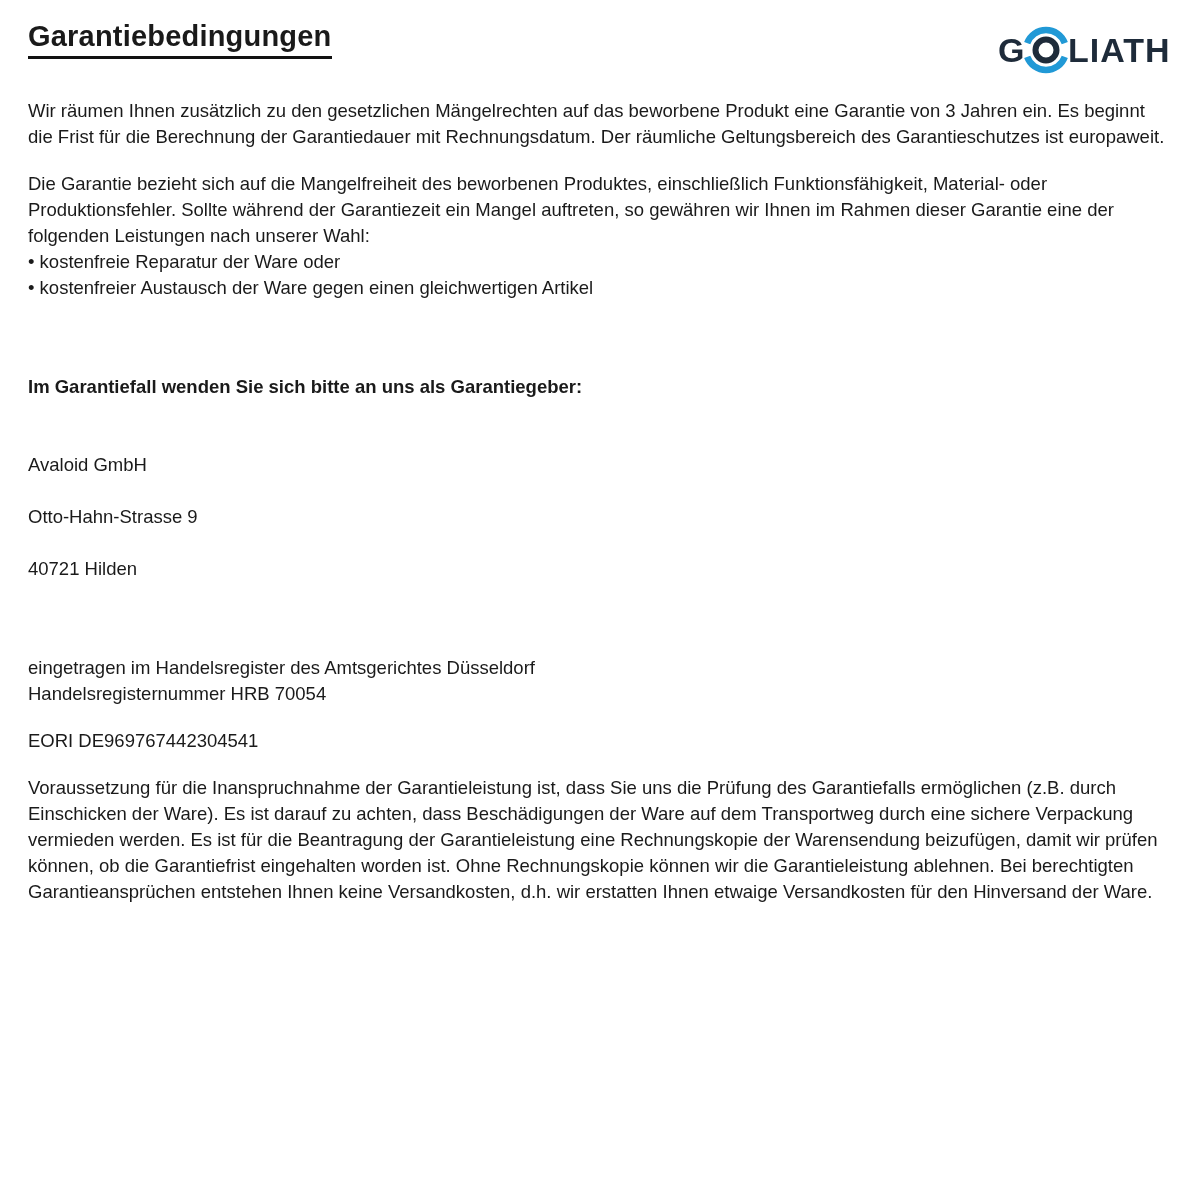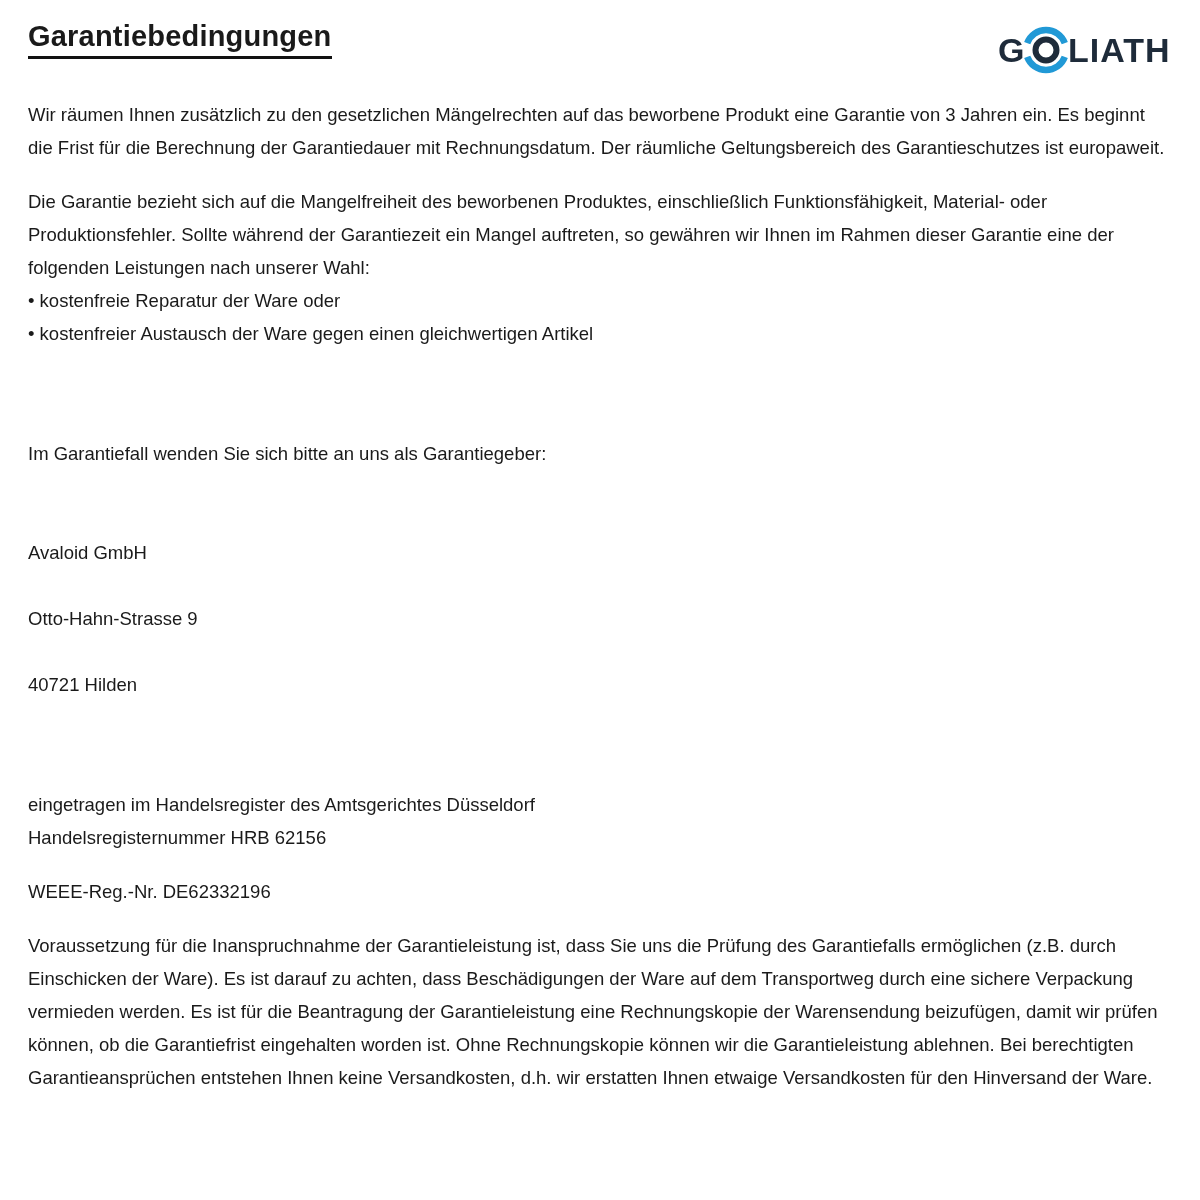--- a/index.html
+++ b/index.html
@@ -37,26 +37,26 @@
     letter-spacing: 0.2px;
     line-height: 1.15;
   }
   .logo {
     flex: 0 0 auto;
     margin-top: -4px;
     margin-right: 2px;
   }
   .content .para {
     font-size: 18.5px;
-    line-height: 33px;
+    line-height: 26px;
     white-space: pre;
     margin: 12px 0 21px 0;
   }
   .bold {
-    font-weight: normal;
+    font-weight: bold;
   }
 </style>
 </head>
 <body>
 
 <div class="page">
 
   <div class="header">
     <h1 class="doc-title">Garantiebedingungen</h1>
 
@@ -86,24 +86,24 @@
       <div class="bold">Im Garantiefall wenden Sie sich bitte an uns als Garantiegeber:</div>
       <div>Avaloid GmbH
 
 Otto-Hahn-Strasse 9
 
 40721 Hilden</div>
     </div>
 
 
     <div class="para">eingetragen im Handelsregister des Amtsgerichtes Düsseldorf
-Handelsregisternummer HRB 62156</div>
+Handelsregisternummer HRB 70054</div>
 
+    <div class="para">EORI DE969767442304541</div>
 
-    <div class="para">WEEE-Reg.-Nr. DE62332196</div>
 
 
 
     <div class="para">Voraussetzung für die Inanspruchnahme der Garantieleistung ist, dass Sie uns die Prüfung des Garantiefalls ermöglichen (z.B. durch
 Einschicken der Ware). Es ist darauf zu achten, dass Beschädigungen der Ware auf dem Transportweg durch eine sichere Verpackung
 vermieden werden. Es ist für die Beantragung der Garantieleistung eine Rechnungskopie der Warensendung beizufügen, damit wir prüfen
 können, ob die Garantiefrist eingehalten worden ist. Ohne Rechnungskopie können wir die Garantieleistung ablehnen. Bei berechtigten
 Garantieansprüchen entstehen Ihnen keine Versandkosten, d.h. wir erstatten Ihnen etwaige Versandkosten für den Hinversand der Ware.</div>
 
   </div>

